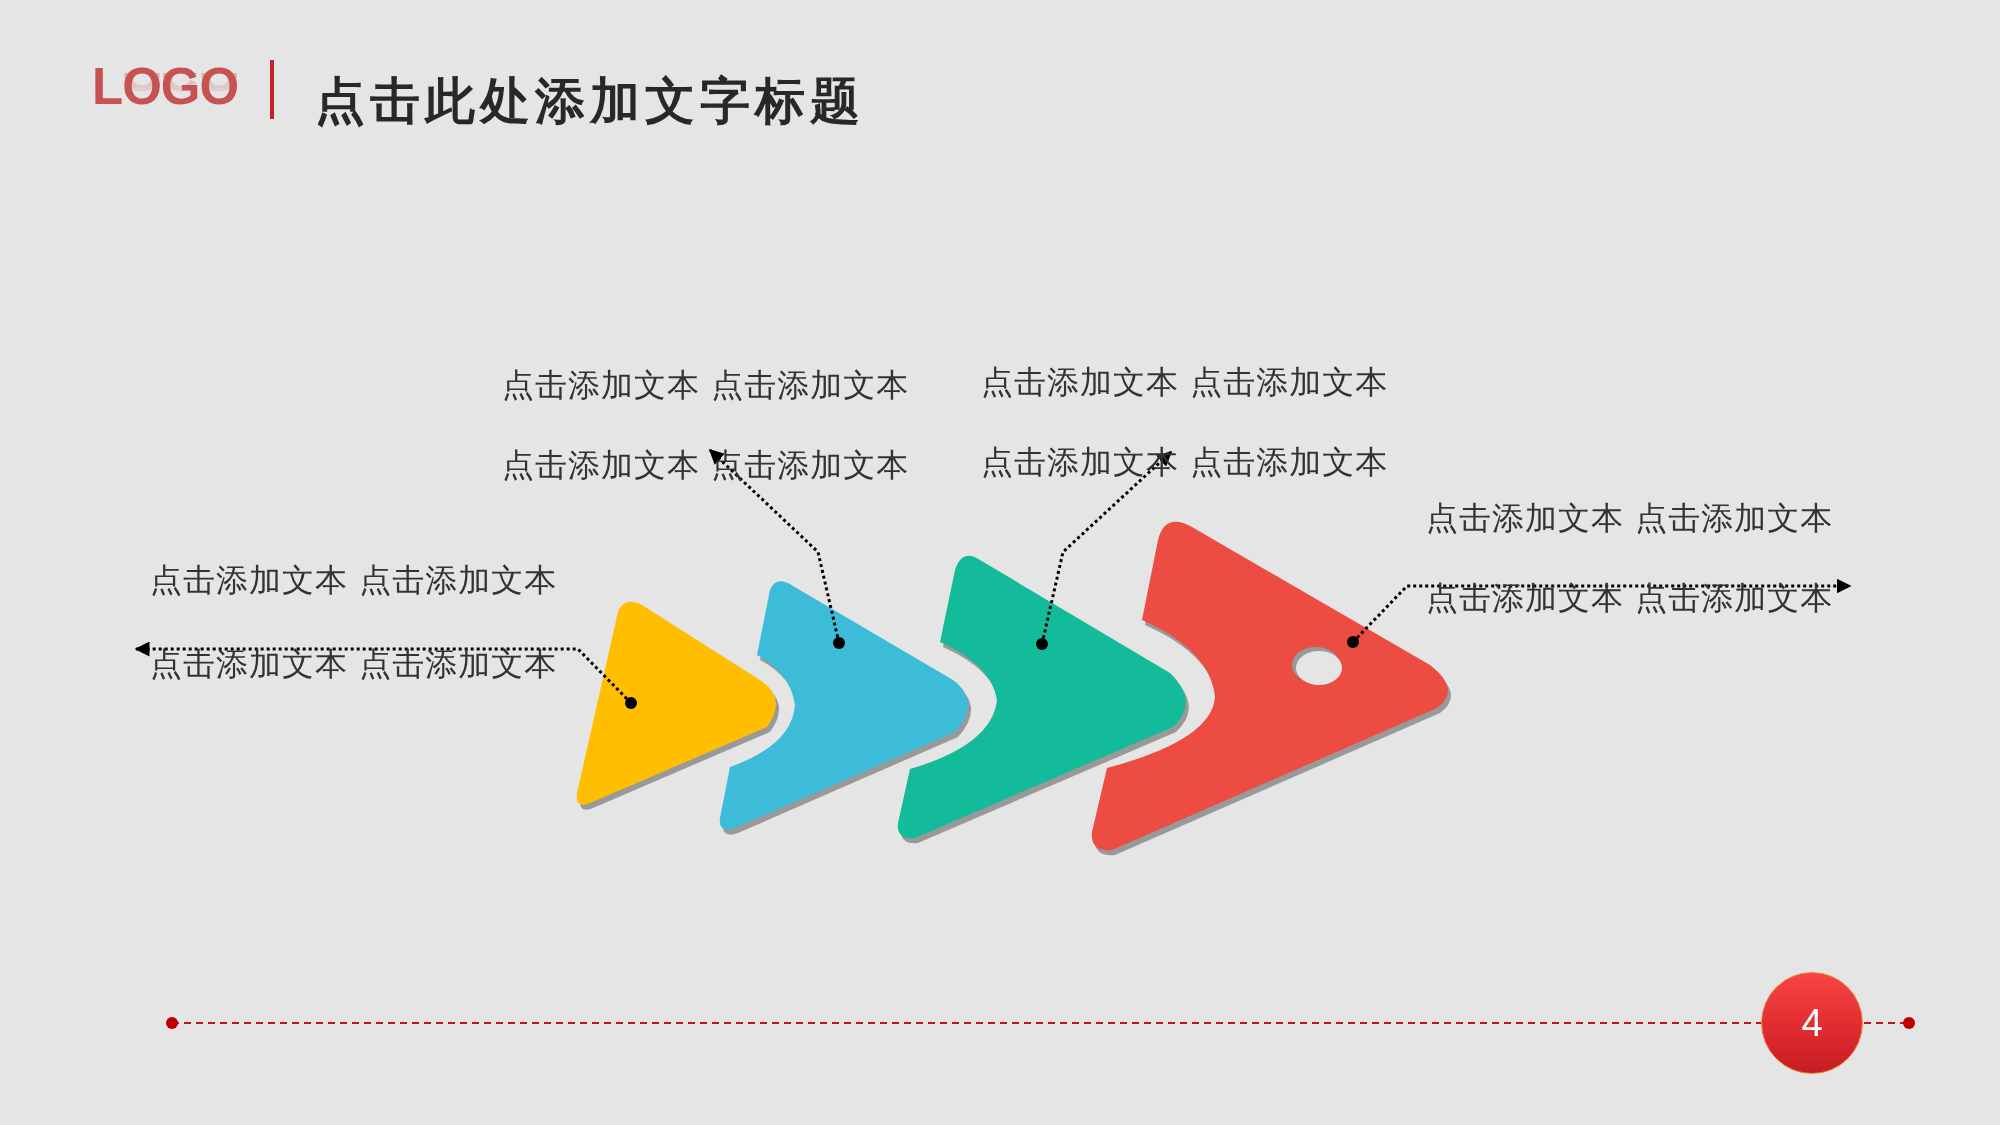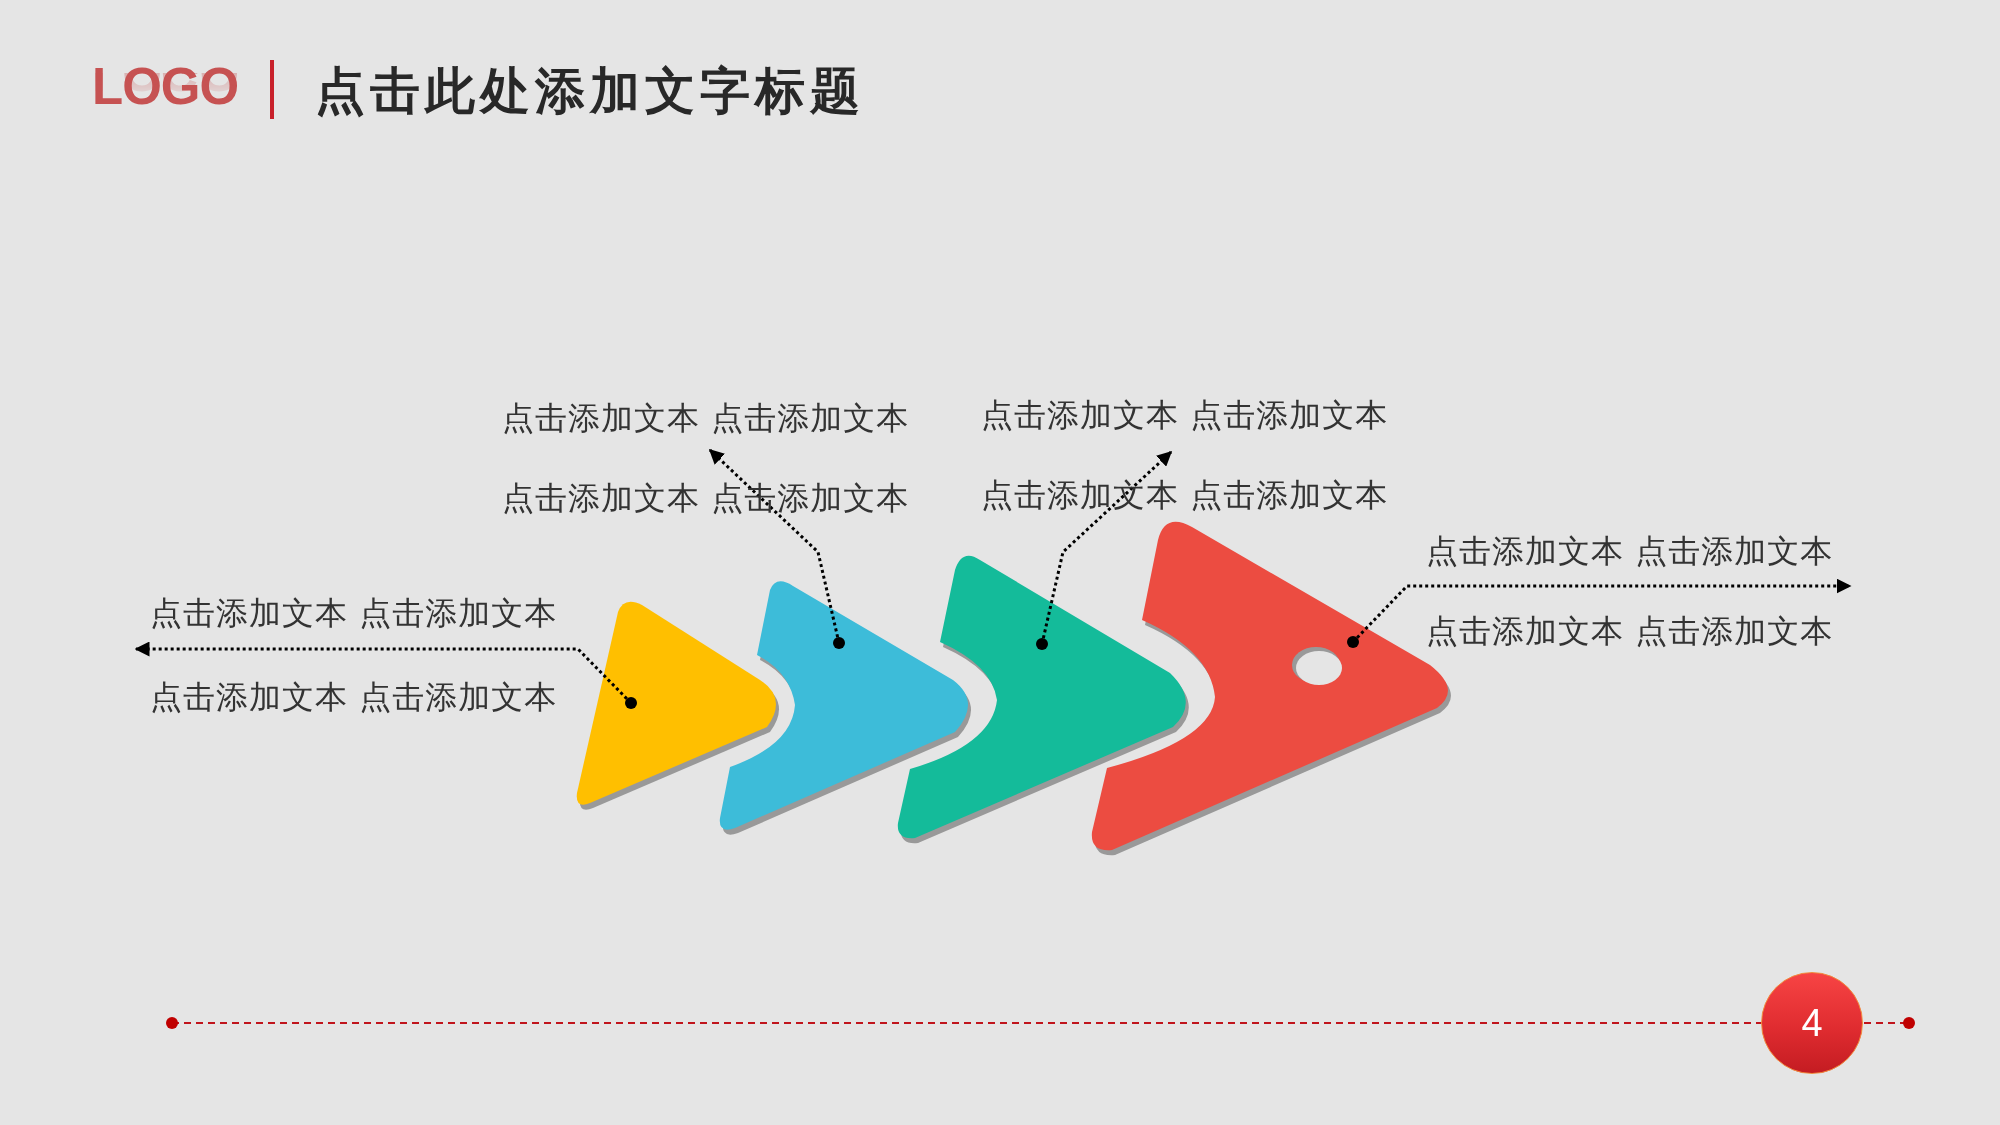--- a/index.html
+++ b/index.html
@@ -22,27 +22,27 @@
       color: #c65252; letter-spacing: -1px;
       transform: scaleY(-1); transform-origin: 50% 0;
       opacity: 0.35;
       -webkit-mask-image: linear-gradient(to top, rgba(0,0,0,1), rgba(0,0,0,0));
       mask-image: linear-gradient(to top, rgba(0,0,0,1), rgba(0,0,0,0));
     }
     .divider {
       left: 270px; top: 60px; width: 4px; height: 59px; background: #c8202a;
     }
     .title {
-      left: 315px; top: 58px; height: 66px;
+      left: 315px; top: 68px; height: 66px;
       font-weight: bold; font-size: 50px; line-height: 66px;
       color: #282828; letter-spacing: 5px; white-space: nowrap;
     }
     .txt {
       font-size: 32px; line-height: 40px; height: 40px;
-      color: #333333; letter-spacing: 1px; white-space: nowrap; margin-top: 33px;
+      color: #333333; letter-spacing: 1px; white-space: nowrap;
     }
     svg.art { position: absolute; left: 0; top: 0; }
     .page-badge {
       left: 1761px; top: 972px; width: 102px; height: 102px; border-radius: 50%;
       background: linear-gradient(to bottom, #f74444 0%, #e02c30 55%, #c41c22 100%);
       border: 1px solid #f28a3c; box-sizing: border-box;
       display: flex; align-items: center; justify-content: center;
       color: #ffffff; font-size: 38px;
       font-family: "Liberation Sans", "DejaVu Sans", sans-serif;
     }

